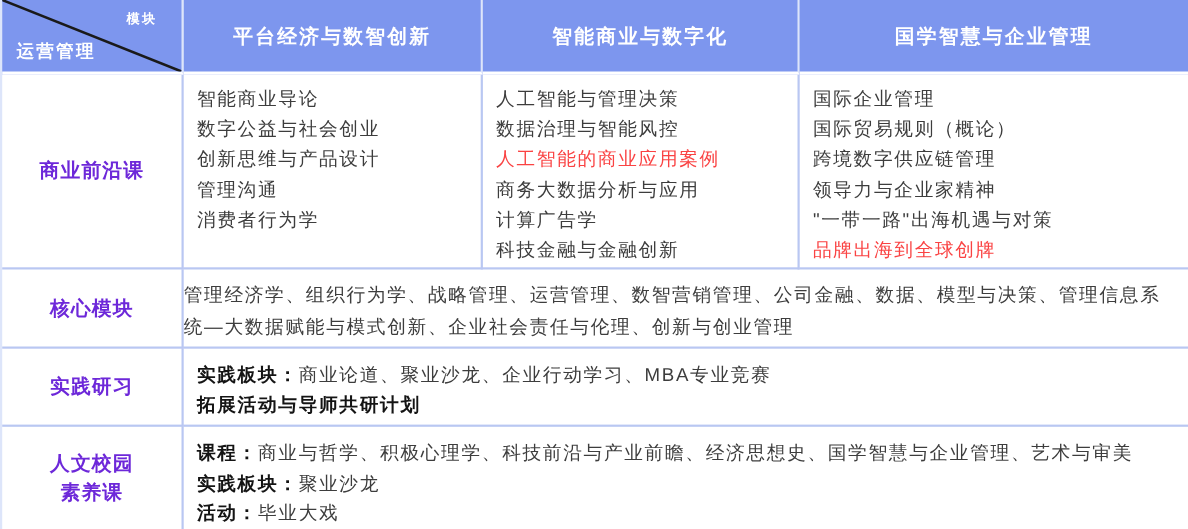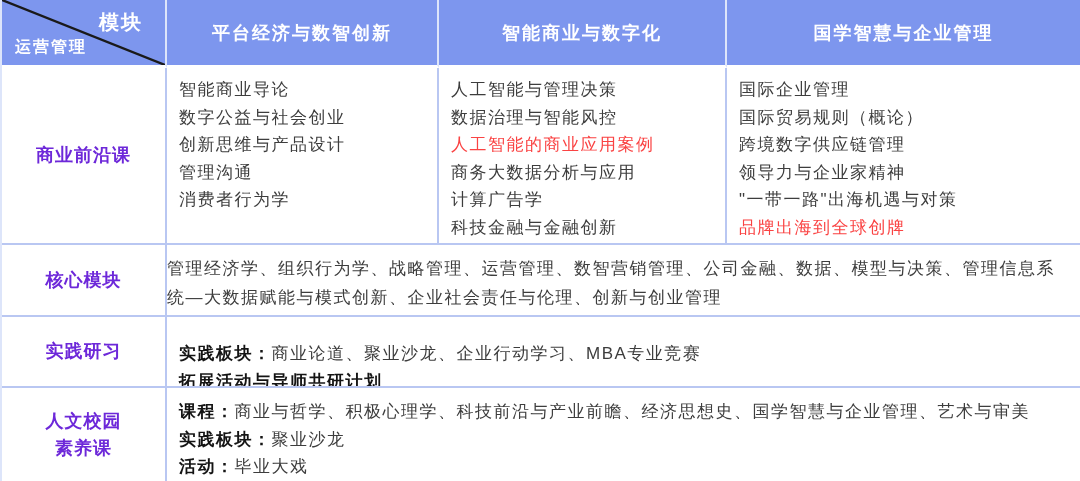--- a/index.html
+++ b/index.html
@@ -20,42 +20,42 @@
   .hcell{
     background:#7d96ee;color:#ffffff;
     font-weight:bold;font-size:18px;letter-spacing:2px;
     display:flex;align-items:center;justify-content:center;
     border-right:2px solid #dde5fa;border-bottom:3px solid #ffffff;
     box-sizing:border-box;
   }
   .hcell.lastcol{border-right:none;}
   .corner{position:relative;}
   .corner svg{position:absolute;left:0;top:0;width:100%;height:100%;display:block;}
-  .corner .top{position:absolute;top:9px;right:22px;font-size:20px;letter-spacing:2px;font-weight:bold;}
+  .corner .top{position:absolute;top:9px;right:22px;font-size:12px;letter-spacing:2px;font-weight:bold;}
   .corner .bottom{position:absolute;bottom:7px;left:13px;font-size:16px;letter-spacing:2px;font-weight:bold;}
   
   .rhead{
     display:flex;align-items:center;justify-content:center;text-align:center;
     font-weight:bold;font-size:18px;color:#6d28d9;letter-spacing:1px;line-height:27px;
     border-right:2px solid #b9c7f2;border-bottom:2px solid #b9c7f2;
     box-sizing:border-box;white-space:pre-line;
   }
   .bcell{
     color:#3d3d3d;font-size:17px;letter-spacing:1.5px;
     border-right:2px solid #b9c7f2;border-bottom:2px solid #b9c7f2;
     box-sizing:border-box;overflow:hidden;
   }
   .bcell.lastcol{border-right:none;}
   .norb{border-bottom:none !important;}
   .list{padding:8px 6px 0 12px;line-height:27.5px;}
   .course{white-space:nowrap;}
   .red{color:#fa4343;}
   .span3{grid-column:2 / 5;border-right:none;}
   .para{padding:9px 16px 0 0;line-height:29px;}
-  .lines{padding:23px 16px 0 12px;line-height:28px;}
+  .lines{padding:10px 16px 0 12px;line-height:28px;}
   .lines4{padding:10px 0 0 12px;line-height:27.5px;}
   .lbl{font-weight:bold;color:#141414;}
 </style>
 </head>
 <body>
 
 <div class="table">
 
   <div class="hcell corner">
     <svg viewBox="0 0 165 68" preserveAspectRatio="none">

